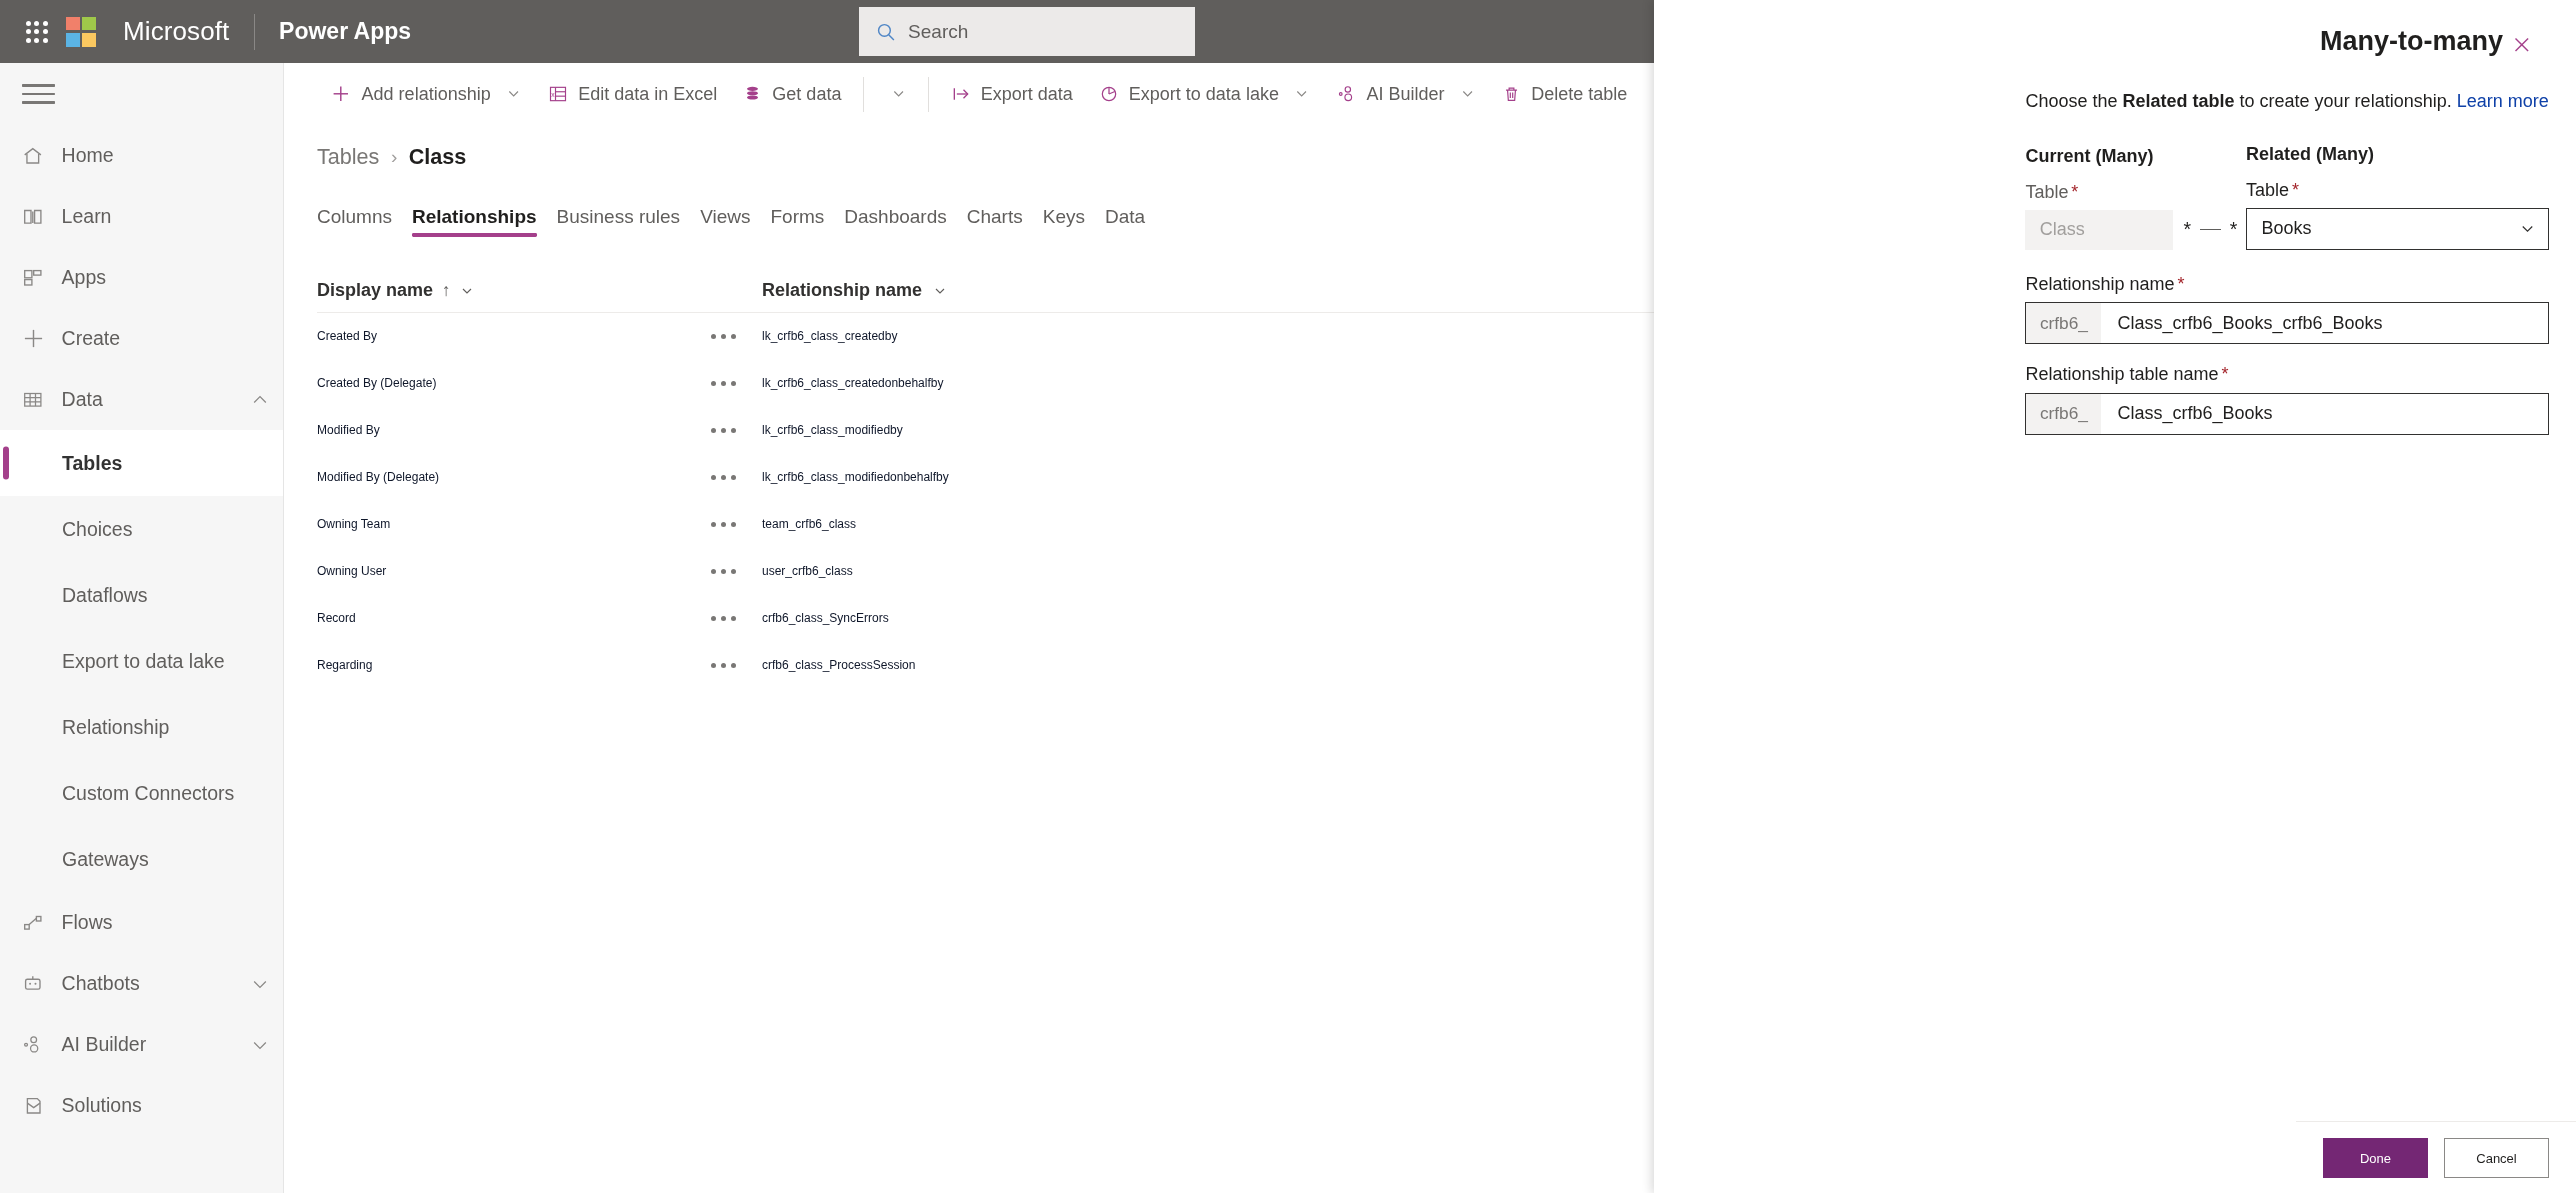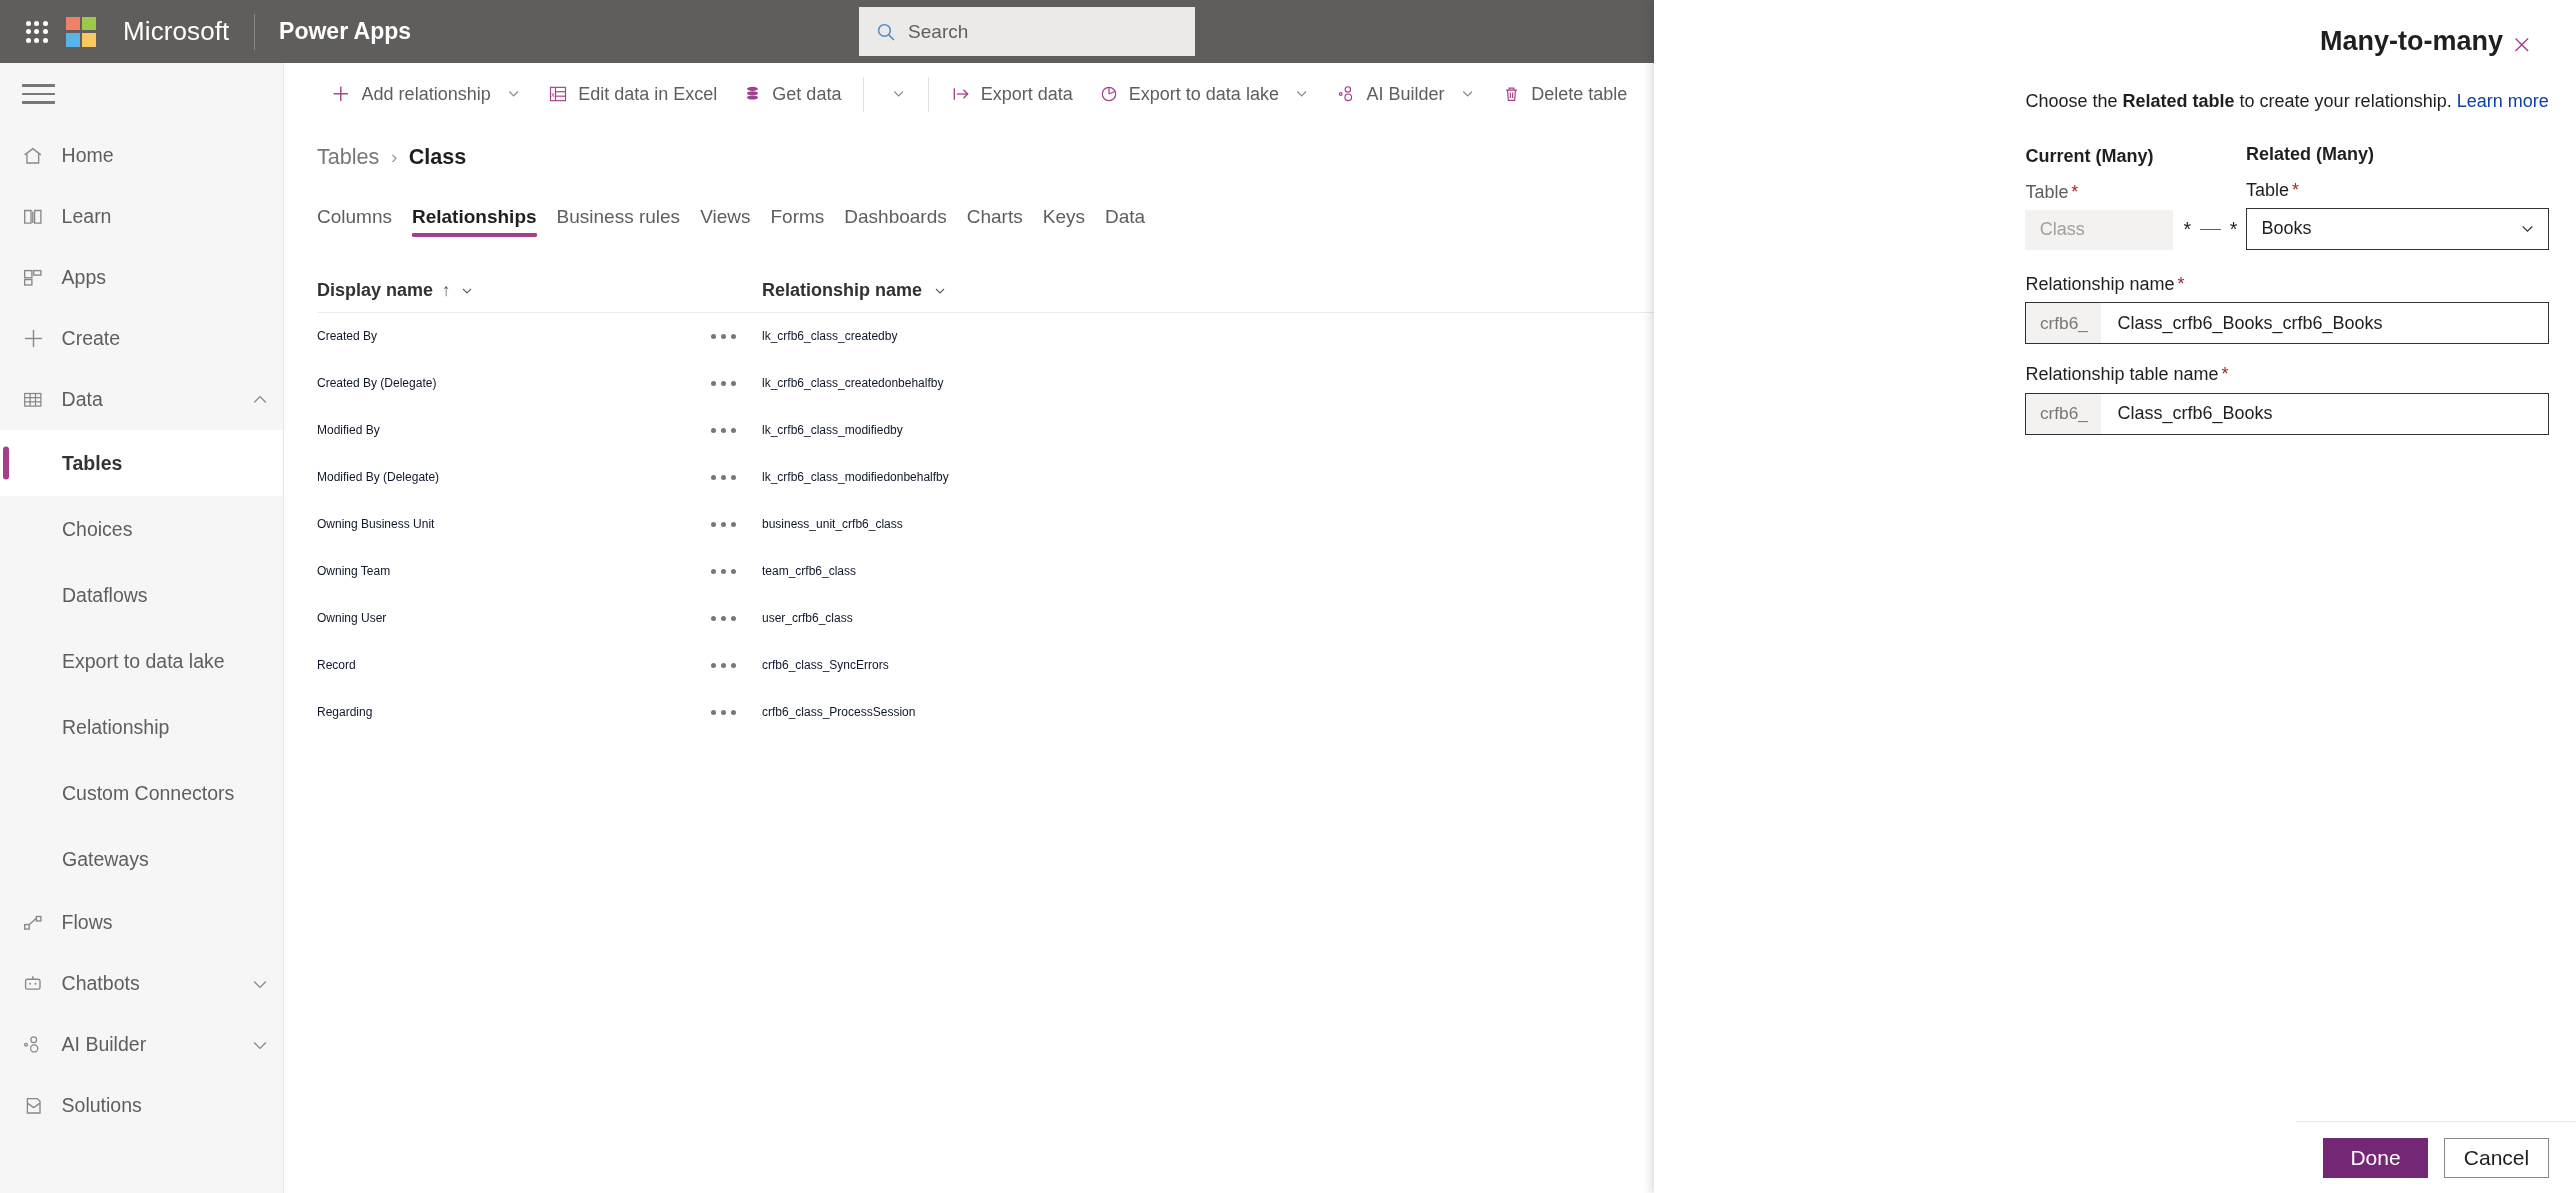--- a/index.html
+++ b/index.html
@@ -177,21 +177,21 @@
     font-size: 17.3px; color: #797775;
   }
   .prefix-input .pval {
     flex: 1 1 auto; display: flex; align-items: center;
     padding-left: 16px; font-size: 18px; color: #201f1e;
   }
 
   .panel-foot {
     border-top: 0.7px solid #edebe9; padding: 16px 27px; display: flex; gap: 16px;
   }
-  .btn { height: 40px; min-width: 105px; font-size: 21px; cursor: pointer;
+  .btn { height: 40px; min-width: 105px; font-size: 13px; cursor: pointer;
          display: flex; align-items: center; justify-content: center; }
   .btn-primary { background: #742774; color: #ffffff; border: none; }
   .btn-secondary { background: #ffffff; color: #201f1e; border: 0.7px solid #8a8886; }
 </style>
 </head>
 <body>
 
 <div class="app">
 
   <div class="suitebar">
@@ -561,31 +561,20 @@
               <div class="col-dots">
                 <span class="dots3">
                   <i></i>
                   <i></i>
                   <i></i>
                 </span>
               </div>
               <div class="col-rel">lk_crfb6_class_modifiedonbehalfby</div>
             </div>
             <div class="growrow">
-              <div class="col-display">Owning Business Unit</div>
-              <div class="col-dots">
-                <span class="dots3">
-                  <i></i>
-                  <i></i>
-                  <i></i>
-                </span>
-              </div>
-              <div class="col-rel">business_unit_crfb6_class</div>
-            </div>
-            <div class="growrow">
               <div class="col-display">Owning Team</div>
               <div class="col-dots">
                 <span class="dots3">
                   <i></i>
                   <i></i>
                   <i></i>
                 </span>
               </div>
               <div class="col-rel">team_crfb6_class</div>
             </div>

